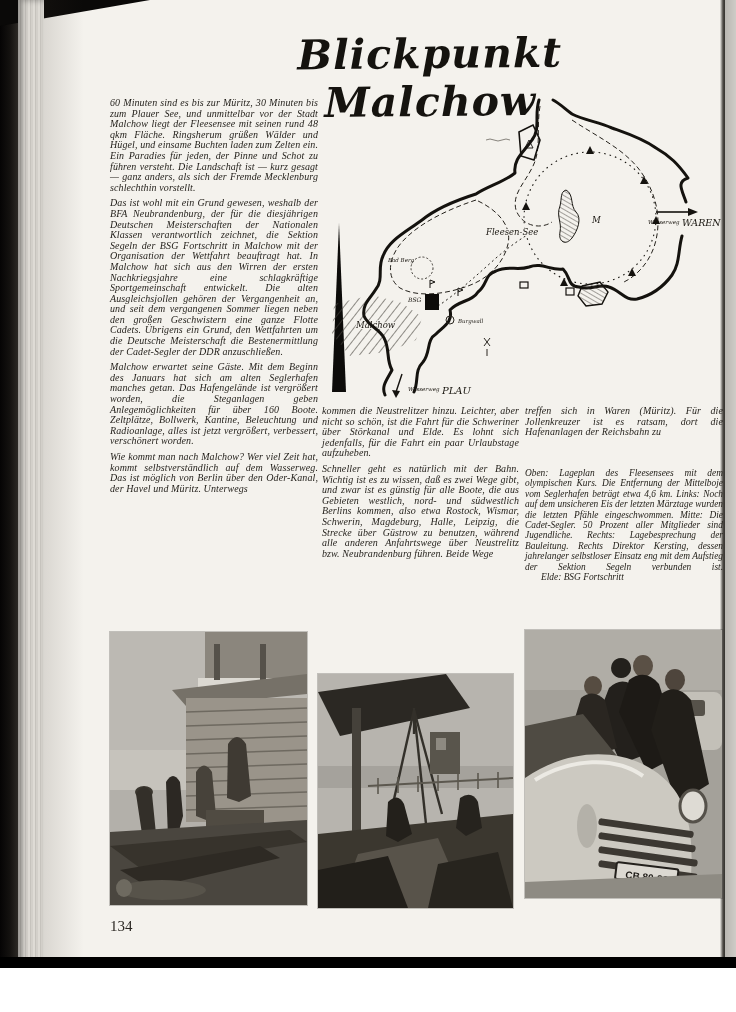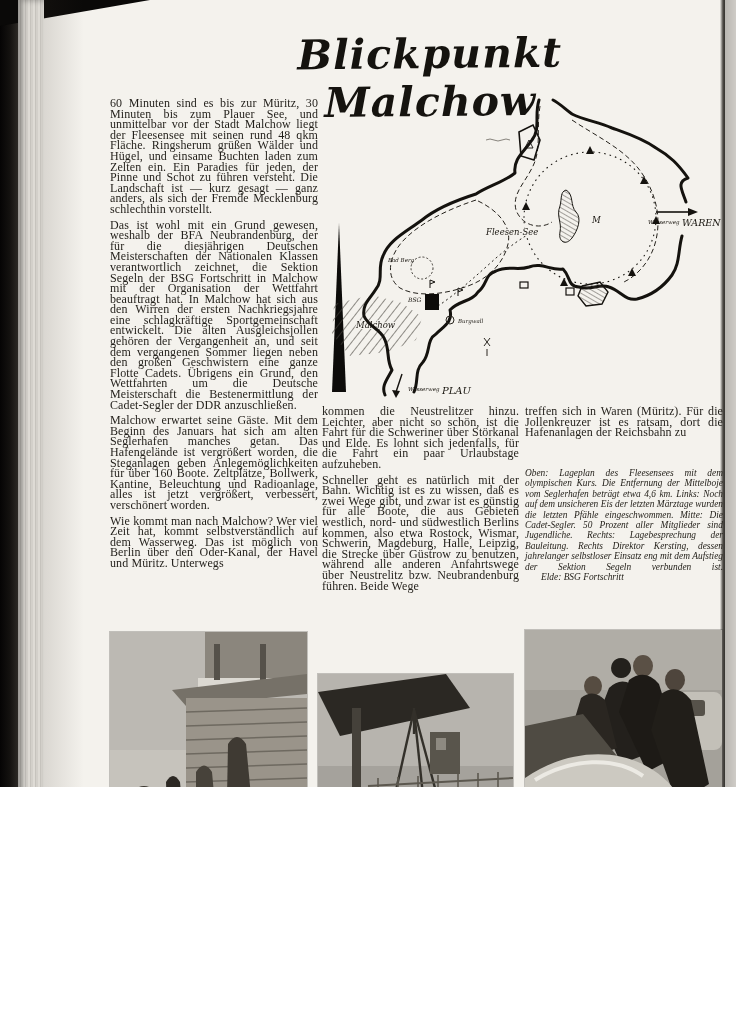--- a/index.html
+++ b/index.html
@@ -1,16 +1,16 @@
 <!DOCTYPE html>
 <html lang="de"><head>
 <meta charset="utf-8">
 <style>
   html,body{margin:0;padding:0;background:#ffffff;}
-  .canvas{position:relative;width:736px;height:787px;overflow:hidden;
+  .canvas{position:relative;width:736px;height:968px;overflow:hidden;
           font-family:"Liberation Serif",serif;background:#f4f2ed;}
   
   .spine{position:absolute;left:0;top:0;width:18px;height:1012px;
          background:linear-gradient(90deg,#050404 0%,#141210 55%,#2c2925 100%);}
   .spine-wedge{position:absolute;left:0;top:0;width:0;height:0;
          border-top:26px solid #0a0908;border-right:150px solid transparent;}
   .page-edges{position:absolute;left:18px;top:0;width:26px;height:1012px;
          background:repeating-linear-gradient(90deg,#dedbd5 0 2px,#c6c3bd 2px 3px,#d3d0ca 3px 5px);
          box-shadow:inset 4px 0 6px rgba(0,0,0,.35);}
   .paper-shade-left{position:absolute;left:44px;top:0;width:40px;height:1012px;
@@ -19,21 +19,21 @@
   .page-cut{position:absolute;left:720px;top:0;width:5px;height:1012px;
          background:linear-gradient(90deg,#efede8,#4d4a45 60%,#34322e);}
   .paper-right{position:absolute;left:725px;top:0;width:11px;height:1012px;
          background:linear-gradient(90deg,#b9b6b1,#cfccc7);}
   
   .headline{position:absolute;left:230px;top:30px;width:400px;text-align:center;
          font-family:"DejaVu Serif",serif;font-style:italic;font-weight:bold;
          font-size:41px;letter-spacing:1px;color:#15130f;transform:rotate(-.6deg);}
   
   .col{position:absolute;text-align:justify;color:#211e19;
-       font-size:12px;line-height:10.6px;letter-spacing:.1px;}
+       font-size:10px;line-height:10.6px;letter-spacing:.1px;font-style:italic;}
   .col p{margin:0 0 5px 0;}
   .col1{left:110px;top:98px;width:208px;}
   .col2{left:322px;top:406px;width:197px;}
   .col3{left:525px;top:406px;width:198px;}
   .caption{position:absolute;left:525px;top:468px;width:198px;text-align:justify;
        font-style:italic;font-size:9.4px;line-height:10.4px;color:#25221c;}
   .caption .credit{display:inline-block;margin-left:16px;font-style:italic;}
   
   .mapwrap{position:absolute;left:326px;top:90px;width:406px;height:314px;}
   

